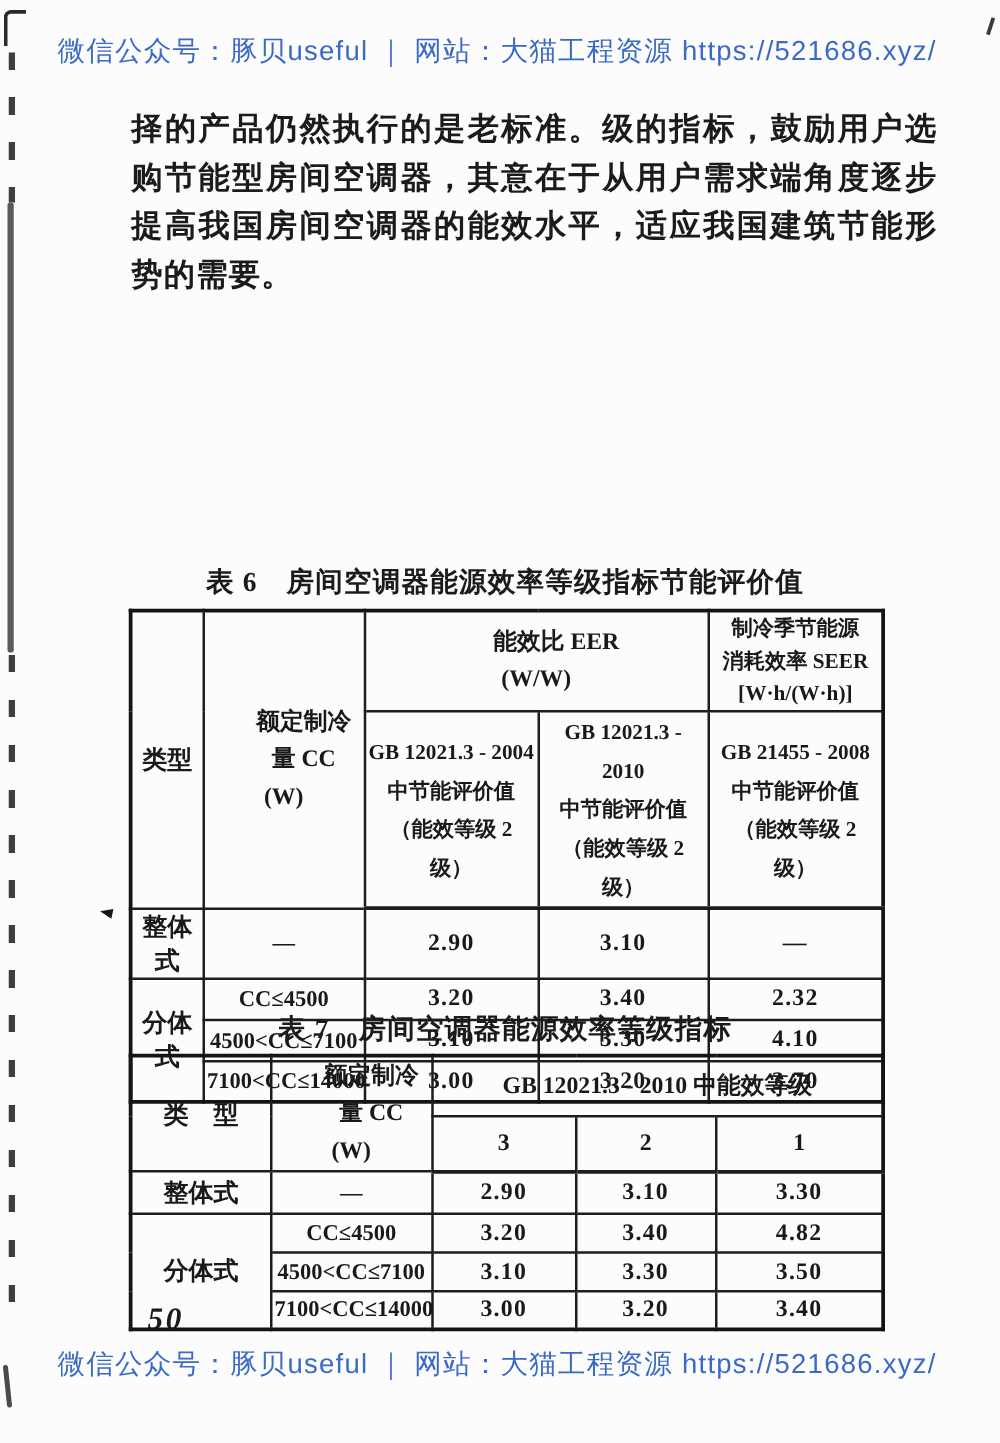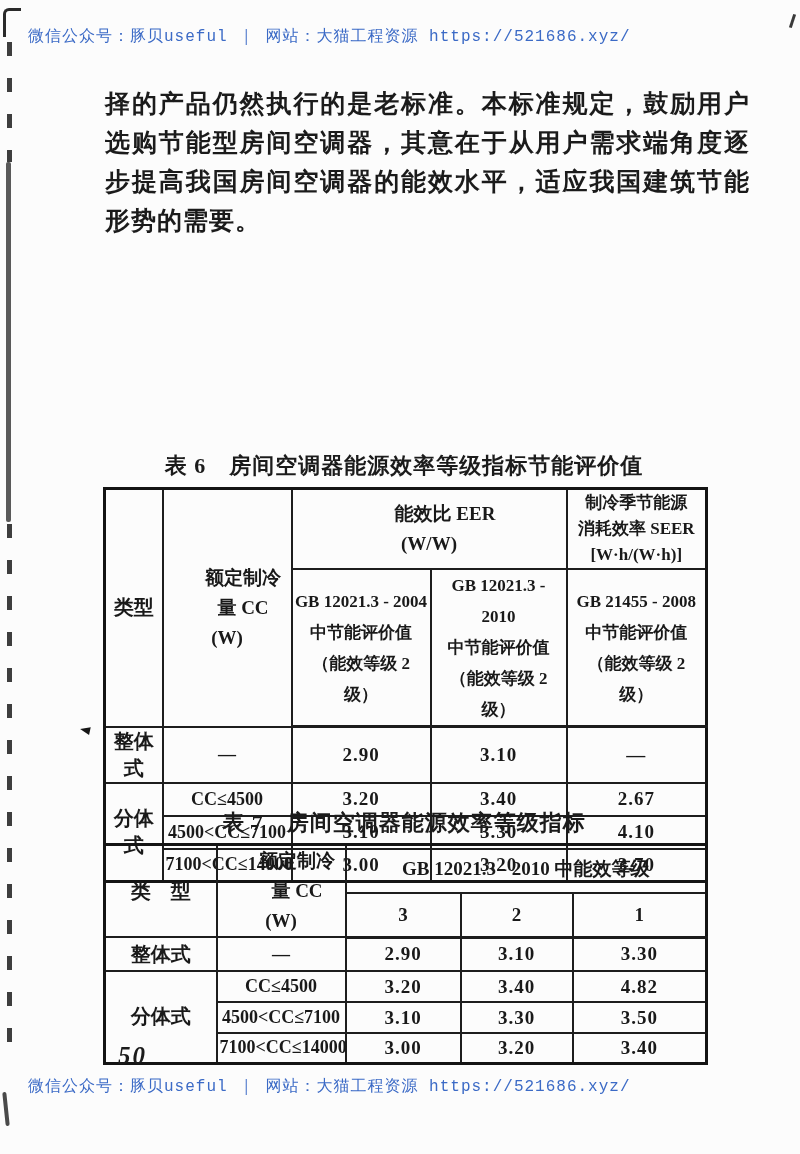--- a/index.html
+++ b/index.html
@@ -10,21 +10,21 @@
     color:#1b1b1b;
   }
   
   .edge-dashes{position:absolute;left:7px;width:5px;background:repeating-linear-gradient(180deg,#3e3e3e 0 14px,transparent 14px 36px);}
   .edge-solid{position:absolute;left:6px;width:5px;background:#5a5a5a;border-radius:2px;}
   .corner-tl{position:absolute;left:3px;top:8px;width:15px;height:26px;border-left:3px solid #2a2a2a;border-top:3px solid #2a2a2a;border-top-left-radius:6px;}
   .tick-tr{position:absolute;right:6px;top:14px;width:3px;height:14px;background:#3a3a3a;transform:rotate(18deg);}
   .mark-arrow{position:absolute;left:80px;top:726px;width:0;height:0;border-top:4px solid transparent;border-bottom:4px solid transparent;border-right:10px solid #161616;transform:rotate(12deg);}
   .mark-bl{position:absolute;left:4px;top:1092px;width:4px;height:34px;background:#4a4a4a;border-radius:3px;transform:rotate(-6deg);}
   
-  .wm{position:absolute;left:28px;font-size:16px;letter-spacing:1px;white-space:nowrap;font-family:Liberation Mono, monospace;}
+  .wm{position:absolute;left:46px;font-size:22px;letter-spacing:1px;white-space:nowrap;font-family:Liberation Sans, sans-serif;}
   .wm-top{top:26px;}
   .wm-bottom{top:1076px;}
   
   .bodytext{position:absolute;left:105px;top:84px;width:645px;font-size:25px;line-height:39px;text-align:justify;font-weight:600;letter-spacing:1px;}
   .bodytext p{margin:0;}
   .bodytext p.indent{text-indent:2em;}
   
   .tbl-caption{position:absolute;left:103px;width:602px;text-align:center;font-size:22px;font-weight:bold;letter-spacing:1px;}
   .cap6{top:451px;}
   .cap7{top:808px;}
@@ -52,21 +52,21 @@
 <div class="edge-solid" style="top:162px;height:360px;"></div>
 <div class="edge-dashes" style="top:524px;height:528px;"></div>
 <div class="corner-tl"></div>
 <div class="tick-tr"></div>
 <div class="mark-arrow"></div>
 <div class="mark-bl"></div>
 
 <div class="wm wm-top" style="color:#3b6ac6">微信公众号：豚贝useful ｜ 网站：大猫工程资源 https://521686.xyz/</div>
 
 <div class="bodytext">
-  <p>择的产品仍然执行的是老标准。本标准规定，鼓励用户选购节能型房间空调器，其意在于从用户需求端角度逐步提高我国房间空调器的能效水平，适应我国建筑节能形势的需要。</p>
+  <p>择的产品仍然执行的是老标准。级的指标，鼓励用户选购节能型房间空调器，其意在于从用户需求端角度逐步提高我国房间空调器的能效水平，适应我国建筑节能形势的需要。</p>
 </div>
 
 <div class="tbl-caption cap6">表 6　房间空调器能源效率等级指标节能评价值</div>
 
 <table class="doc t6">
   <colgroup>
     <col style="width:58px">
       <col style="width:129px">
       <col style="width:139px">
       <col style="width:136px">
@@ -111,21 +111,21 @@
     <td class="range-cell">—</td>
     <td class="num-cell">2.90</td>
     <td class="num-cell">3.10</td>
     <td class="num-cell">—</td>
   </tr>
   <tr style="height:33px">
     <td rowspan="3" class="type-cell">分体式</td>
     <td class="range-cell">CC≤4500</td>
     <td class="num-cell">3.20</td>
     <td class="num-cell">3.40</td>
-    <td class="num-cell">2.67</td>
+    <td class="num-cell">2.32</td>
   </tr>
   <tr style="height:33px">
     <td class="range-cell">4500&lt;CC≤7100</td>
     <td class="num-cell">3.10</td>
     <td class="num-cell">3.30</td>
     <td class="num-cell">4.10</td>
   </tr>
   <tr style="height:33px">
     <td class="range-cell">7100&lt;CC≤14000</td>
     <td class="num-cell">3.00</td>

